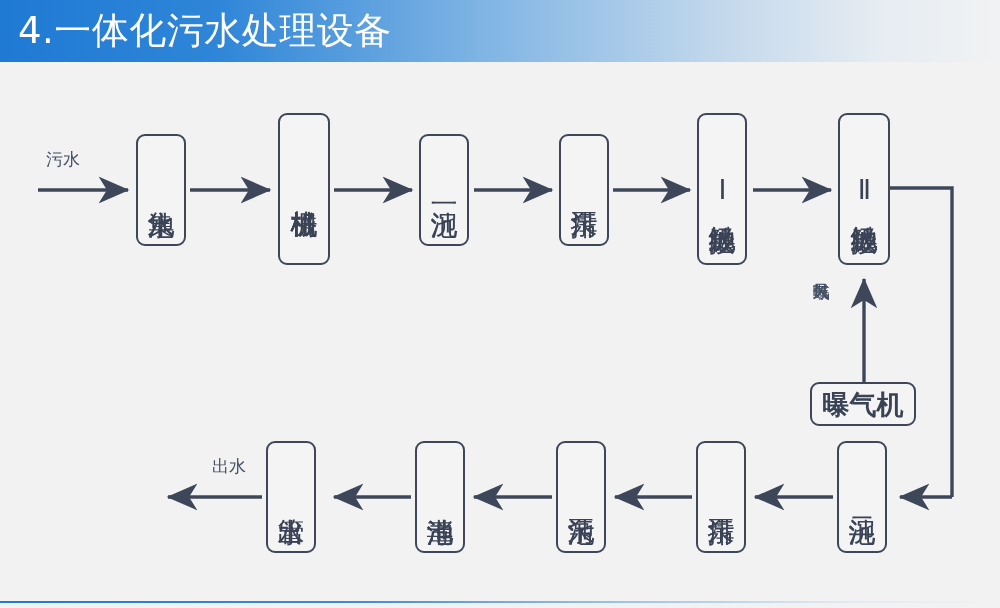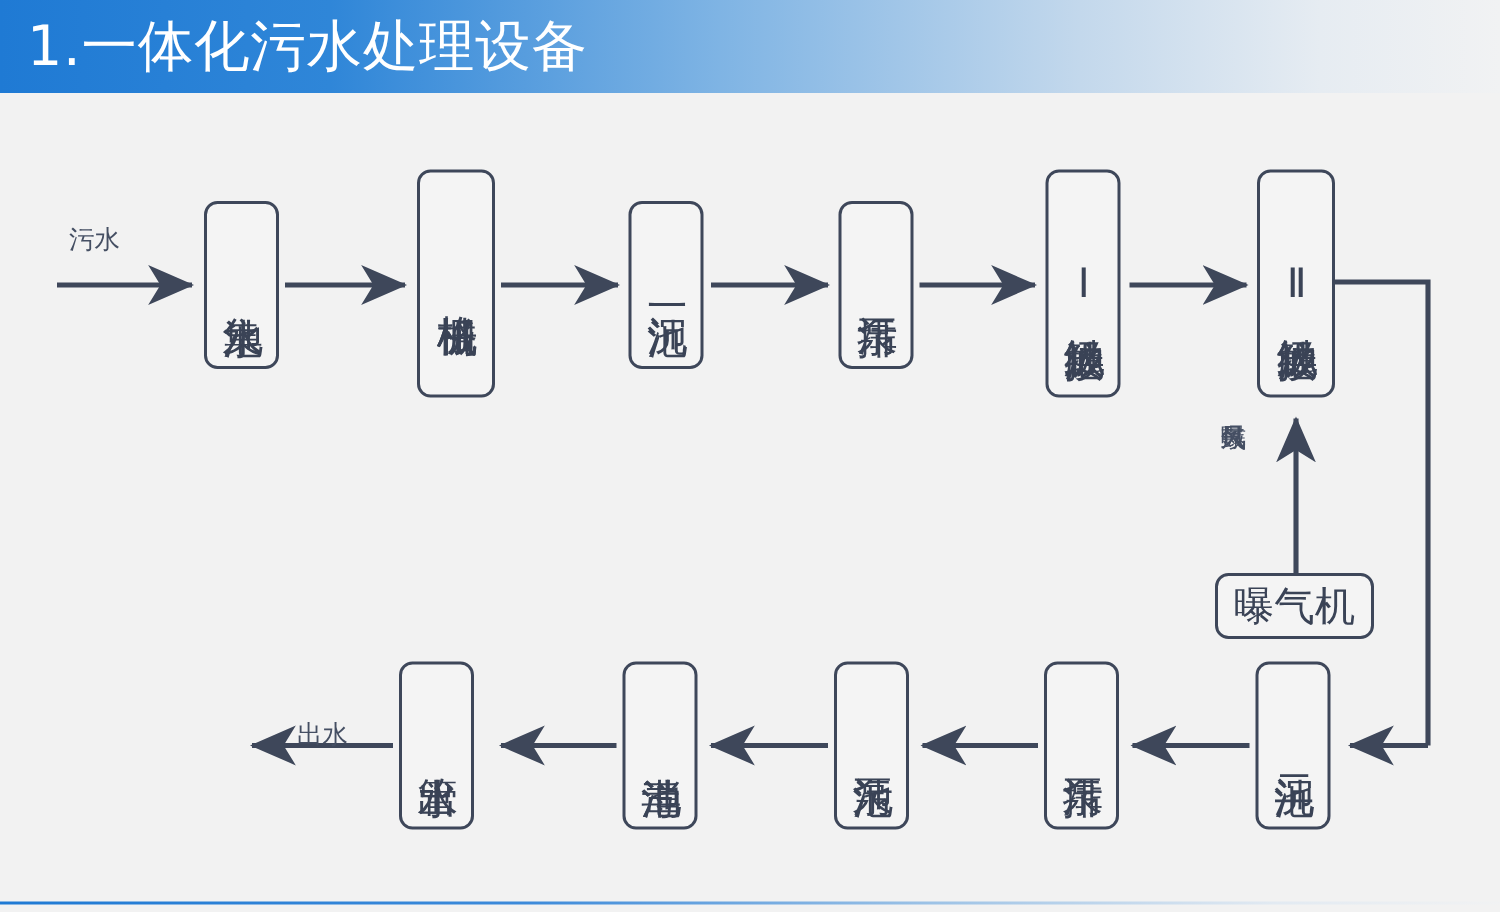--- a/index.html
+++ b/index.html
@@ -68,21 +68,21 @@
     font-size: 27px;
     line-height: 1.03;
     letter-spacing: 0px;
     font-weight: 500;
     white-space: nowrap;
   }
   .node-h {
     font-size: 27px;
     line-height: 1.0;
     white-space: nowrap;
-    font-weight: 400;
+    font-weight: 700;
   }
 
   
   .flow-label {
     position: absolute;
     font-size: 17px;
     color: #454f63;
     white-space: nowrap;
     font-family: "DejaVu Sans", "Liberation Sans", sans-serif;
     text-align: right;
@@ -102,21 +102,21 @@
     position: absolute;
     left: 0; top: 0;
     width: 1000px; height: 539px;
     overflow: visible;
   }
 </style>
 </head>
 <body>
 
 <div id="title-bar">
-  <div id="title-text">1.一体化污水处理设备</div>
+  <div id="title-text">4.一体化污水处理设备</div>
 </div>
 
 <div id="diagram">
 
   <svg id="links" viewBox="0 0 1000 539">
     <defs>
       <marker id="arrR" markerWidth="11" markerHeight="11" refX="8.6" refY="4.2" orient="auto" markerUnits="strokeWidth">
         <path d="M0,0.3 L9,4.2 L0,8.1 L2.4,4.2 Z" fill="#3e475a"></path>
       </marker>
       <marker id="arrL" markerWidth="11" markerHeight="11" refX="8.6" refY="4.2" orient="auto" markerUnits="strokeWidth">
@@ -152,21 +152,21 @@
 
       <line x1="552" y1="435" x2="474" y2="435" marker-end="url(#arrL)"></line>
 
       <line x1="411" y1="435" x2="334" y2="435" marker-end="url(#arrL)"></line>
 
       <line x1="262" y1="435" x2="168" y2="435" marker-end="url(#arrL)"></line>
     </g>
   </svg>
 
   <div class="flow-label" style="left:46px; top:86px;">污水</div>
-  <div class="flow-label" style="left:198px; top:393px;margin-top:23px;">出水</div>
+  <div class="flow-label" style="left:212px; top:393px;">出水</div>
   <div class="flow-label-v" style="left:812px; top:208px; height:96px;">鼓风曝气</div>
 
   <div class="node node-v" style="left:136px; top:72px; width:50px; height:112px;">
     <span>集水池</span>
   </div>
 
   <div class="node node-v" style="left:278px; top:51px; width:52px; height:152px;">
     <span>机械栅格</span>
   </div>
 

